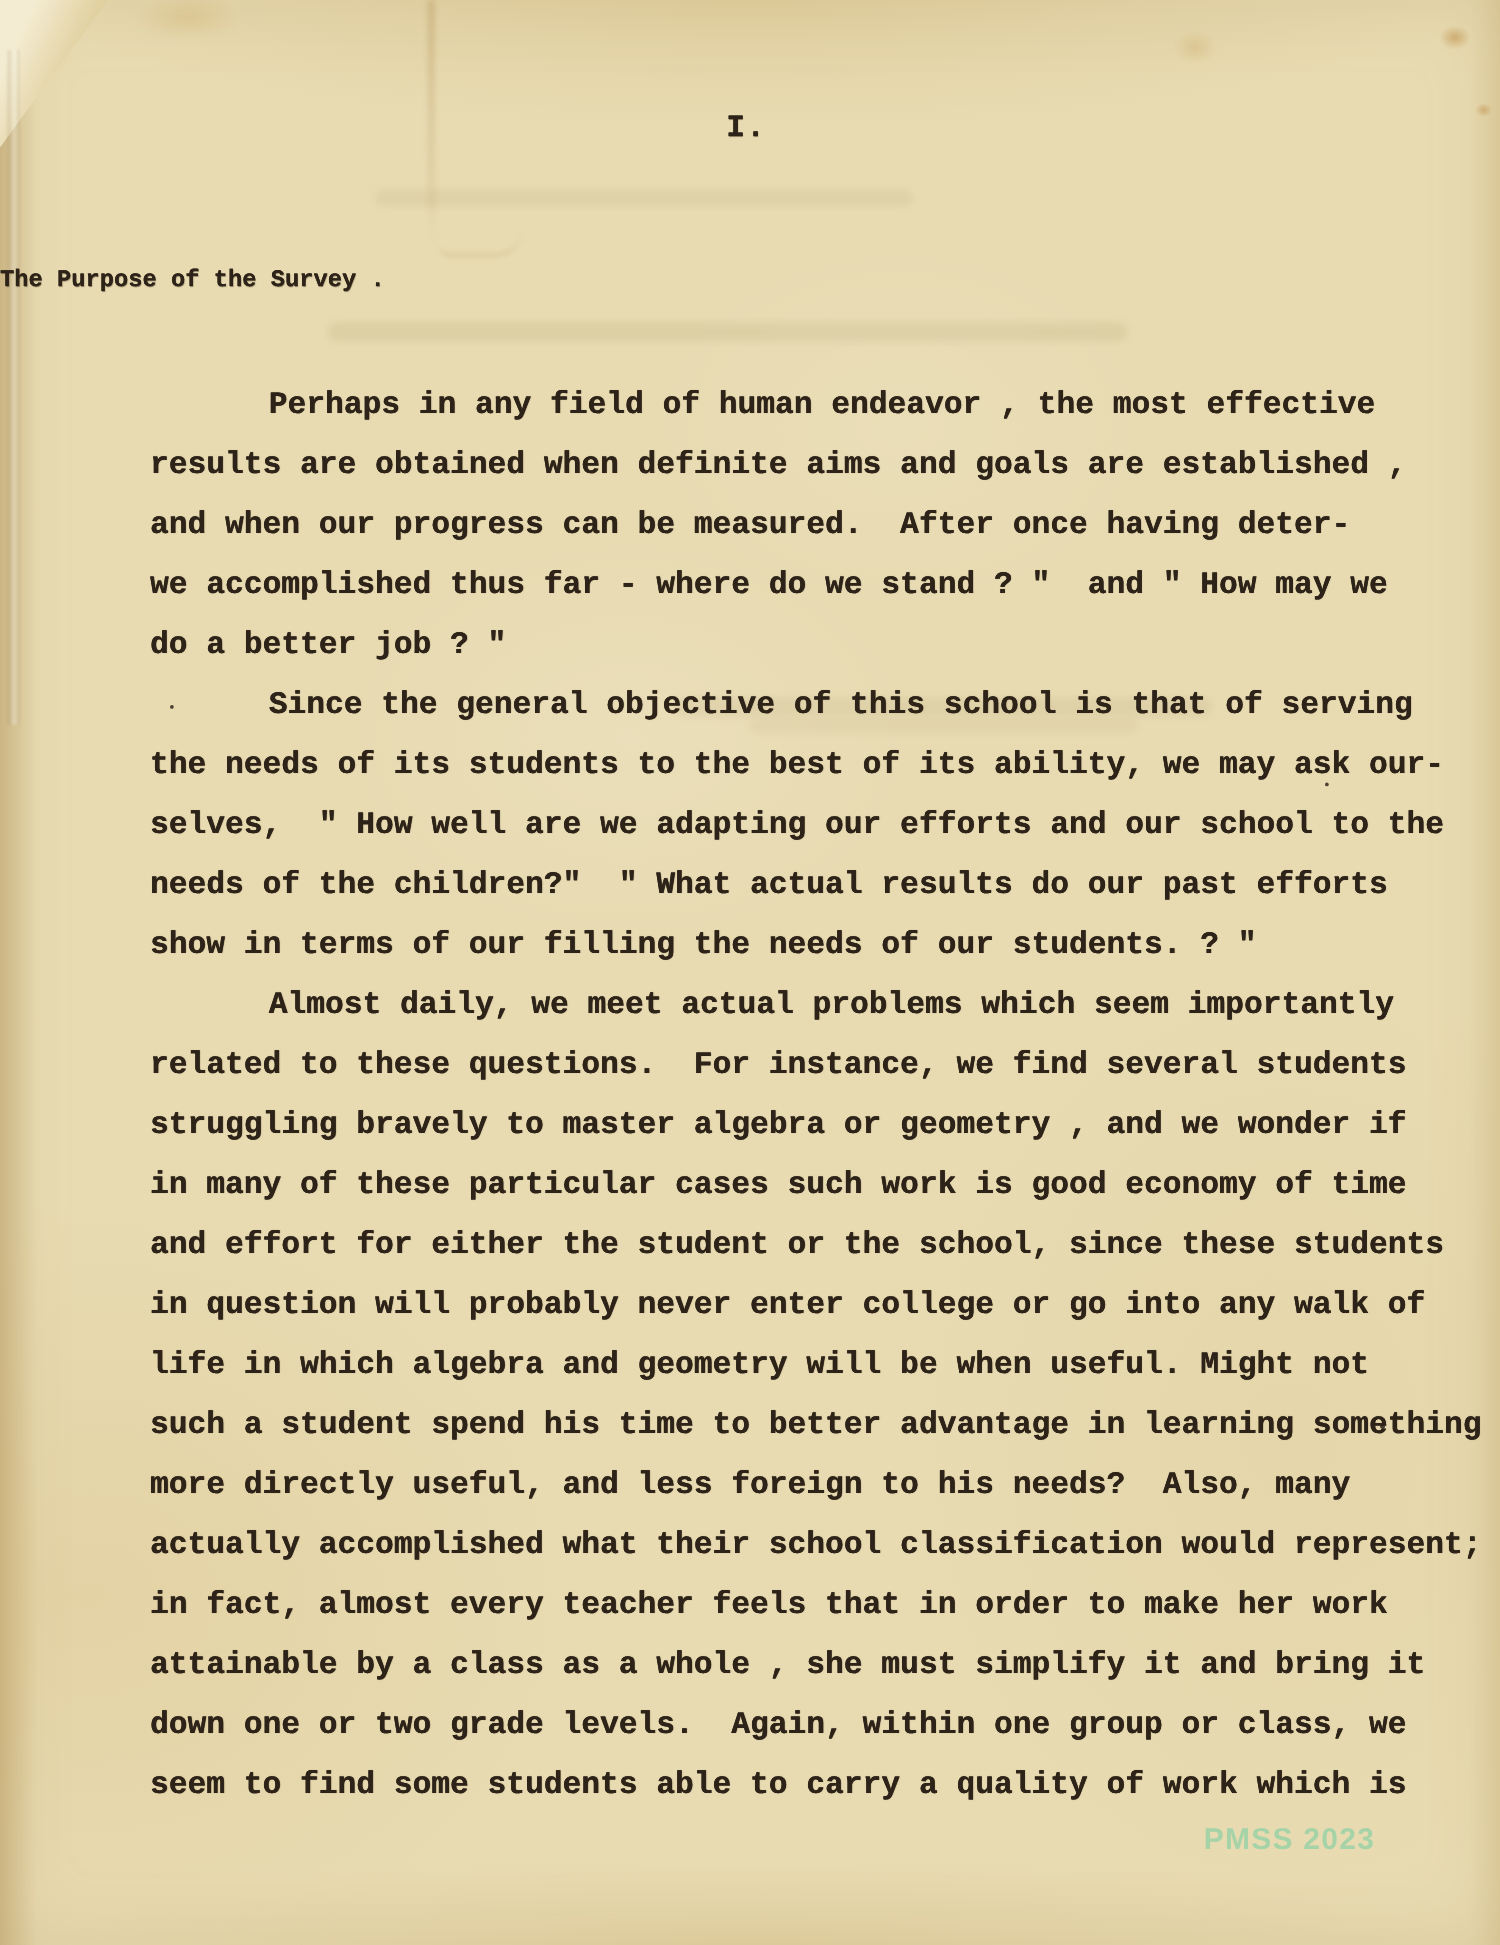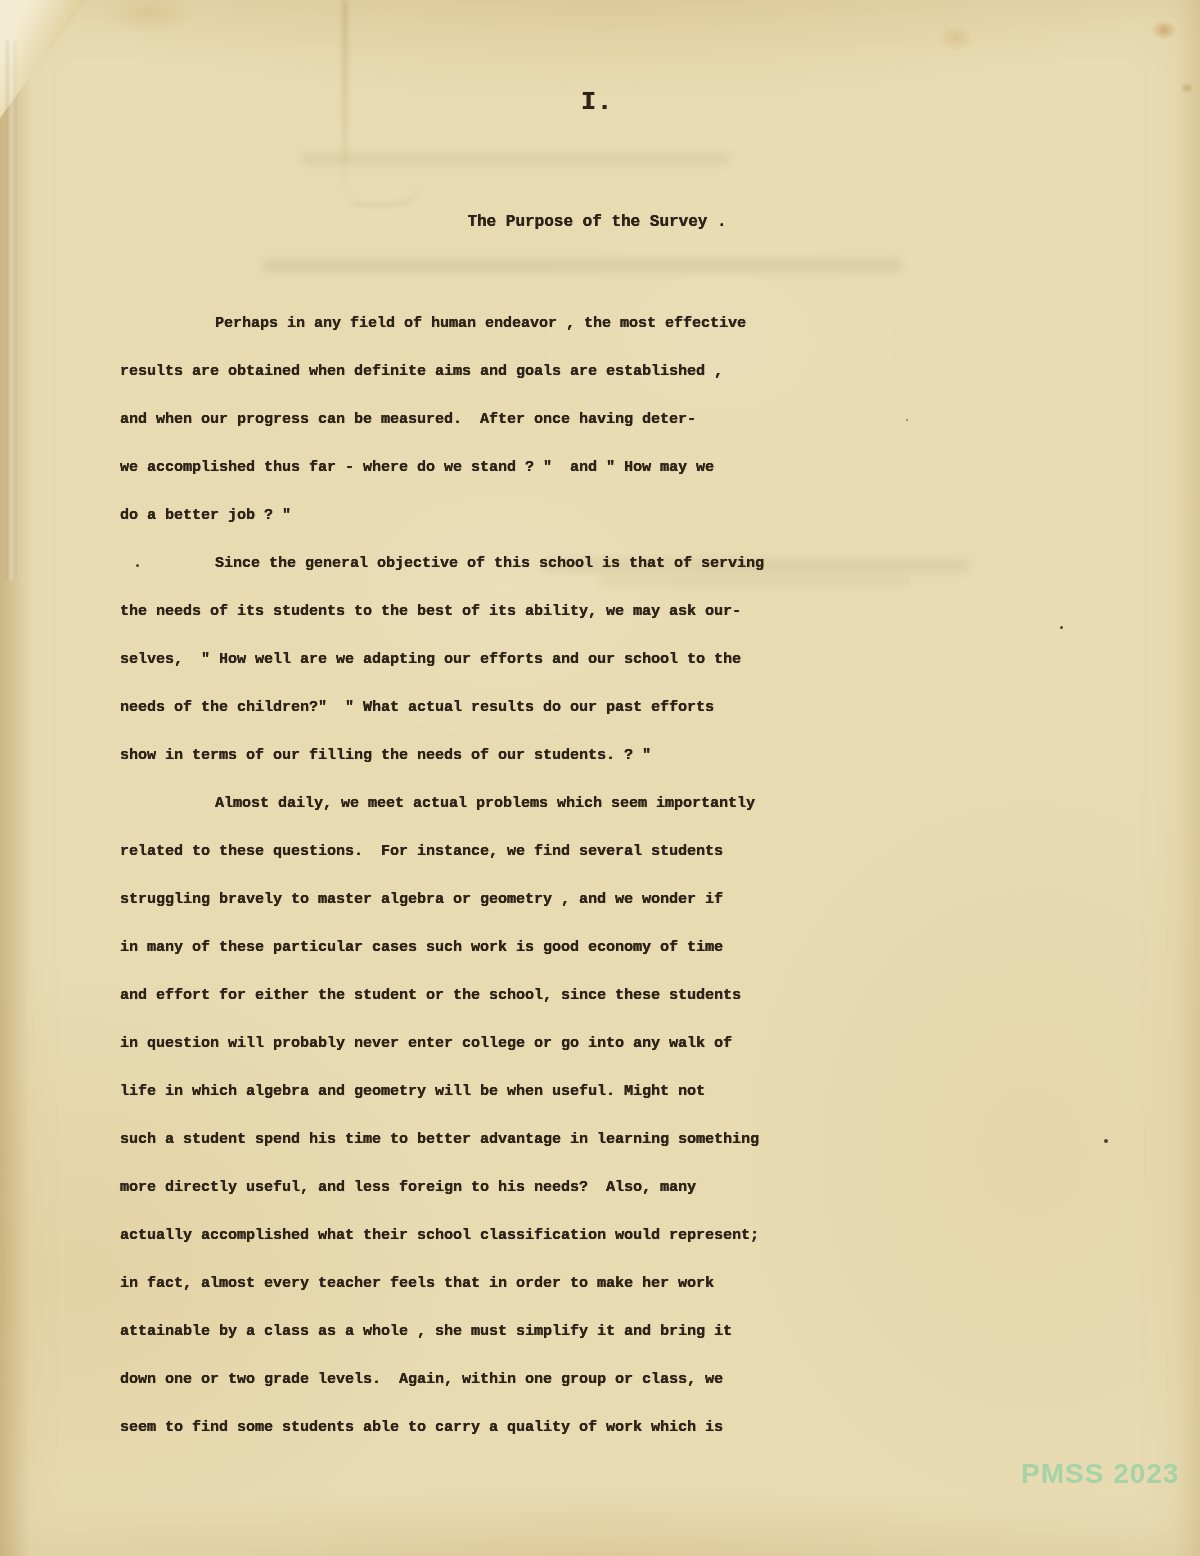--- a/index.html
+++ b/index.html
@@ -79,35 +79,35 @@
     color:var(--ink);
     font-weight:600;
     text-shadow:0 0 .5px currentColor, .3px .4px .7px rgba(55,38,20,.55);
   }
   .section-number{
     position:absolute;top:88px;left:0;width:1194px;
     text-align:center;font-size:25px;letter-spacing:1px;
   }
   .doc-title{
     position:absolute;top:213px;left:0;width:1194px;
-    text-align:center;font-size:16px;
+    text-align:left;font-size:19px;
   }
   .doc-body{
     position:absolute;top:300px;left:120px;width:1040px;
   }
   .line{
     height:48px;line-height:48px;
-    font-size:15px;white-space:pre;
+    font-size:25px;white-space:pre;
   }
   .line.indent{padding-left:95px;}
 
   .watermark{
-    position:absolute;top:1458px;left:1021px;
+    position:absolute;top:1458px;left:963px;
     font-family:"Liberation Sans","DejaVu Sans",sans-serif;
-    font-size:28px;font-weight:700;letter-spacing:1px;
+    font-size:24px;font-weight:700;letter-spacing:1px;
     color:var(--wm);opacity:.62;
   }
 </style>
 </head>
 <body>
 
 <div class="page">
 
   <div class="corner-white"></div>
   <div class="corner-fold"></div>

